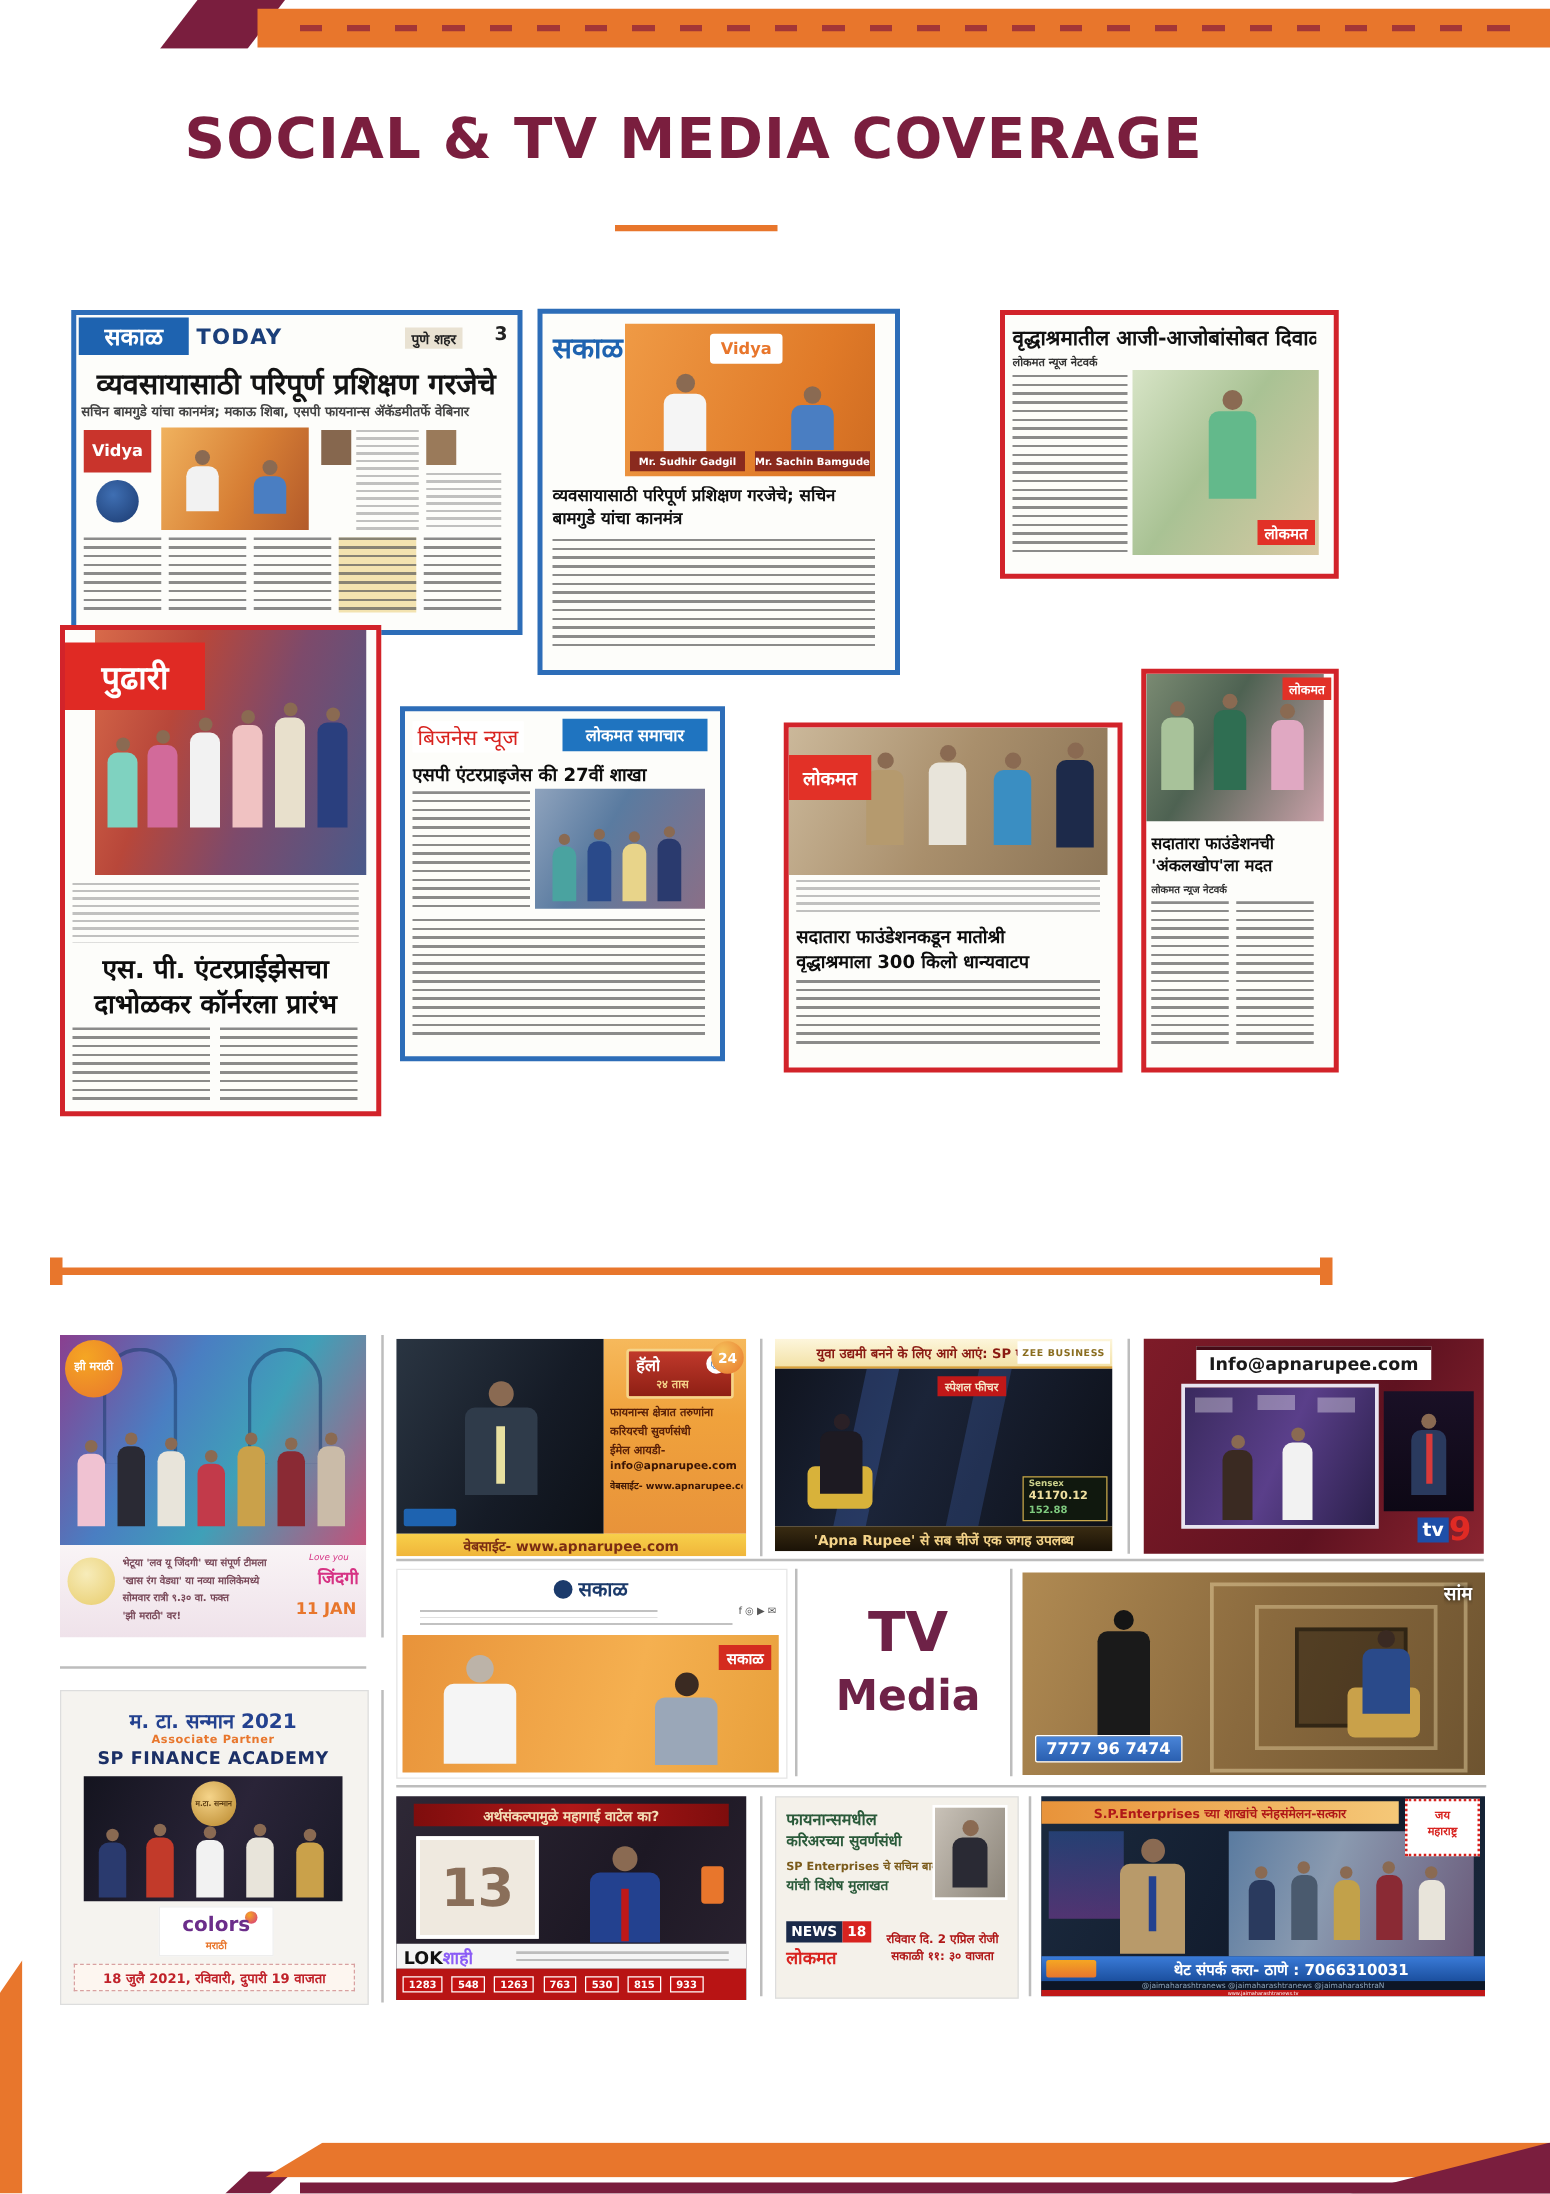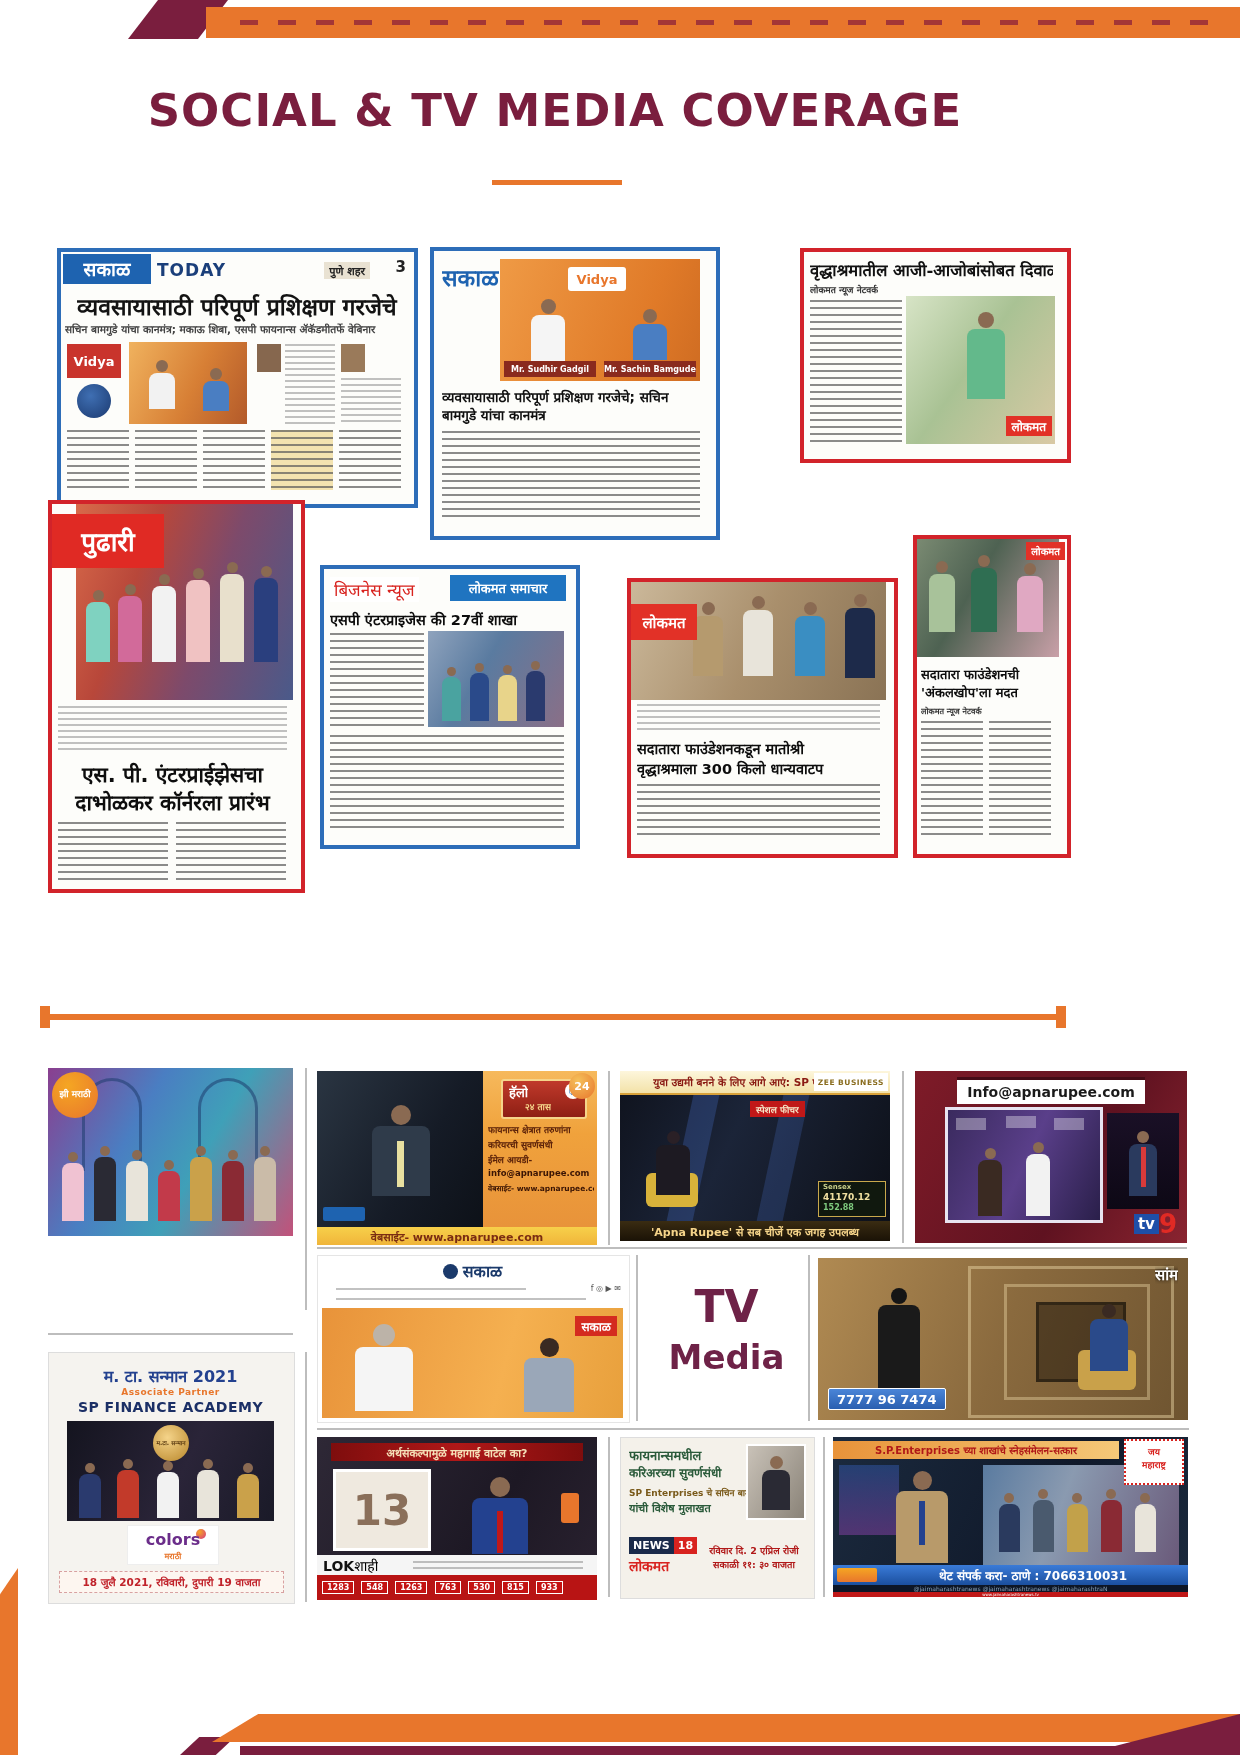--- a/index.html
+++ b/index.html
@@ -249,20 +249,30 @@
       <div class="pr" style="left:172px;top:82px;width:26px;">
           <div class="h" style="width:10px;height:10px;"></div>
           <div class="b" style="width:22px;height:60px;background:#8a2a34;"></div>
         </div>
       <div class="pr" style="left:204px;top:78px;width:26px;">
           <div class="h" style="width:10px;height:10px;"></div>
           <div class="b" style="width:22px;height:64px;background:#cabba8;"></div>
         </div>
     </div>
     <div class="ab ctr" style="left:4px;top:4px;width:46px;height:46px;border-radius:50%;background:radial-gradient(circle at 35% 30%,#f5a623,#E8762C);color:#fff;font-size:9px;font-weight:800;line-height:1.1;">झी मराठी</div>
+    <div class="ab" style="left:0;top:168px;width:245px;height:74px;background:linear-gradient(#f9f4f6,#efe2ea);">
+      <div class="ab" style="left:6px;top:10px;width:38px;height:38px;border-radius:50%;background:radial-gradient(circle at 40% 35%,#f7ecba,#e8cc6a);"></div>
+      <div class="ab nowrap" style="left:50px;top:8px;width:132px;font-size:8px;font-weight:800;color:#7a4a5a;">भेटूया 'लव यू जिंदगी' च्या संपूर्ण टीमला</div>
+      <div class="ab nowrap" style="left:50px;top:22px;width:132px;font-size:8px;font-weight:800;color:#7a4a5a;">'खास रंग वेड्या' या नव्या मालिकेमध्ये</div>
+      <div class="ab nowrap" style="left:50px;top:36px;width:132px;font-size:8px;font-weight:800;color:#7a4a5a;">सोमवार रात्री ९.३० वा. फक्त</div>
+      <div class="ab nowrap" style="left:50px;top:50px;width:132px;font-size:8px;font-weight:800;color:#7a4a5a;">'झी मराठी' वर!</div>
+      <div class="ab nowrap" style="right:14px;top:6px;font-size:7px;font-style:italic;color:#d63384;">Love you</div>
+      <div class="ab nowrap" style="right:6px;top:16px;font-size:14px;font-weight:800;color:#d63384;">जिंदगी</div>
+      <div class="ab nowrap" style="right:8px;top:44px;font-size:13px;font-weight:800;color:#E8762C;">11 JAN</div>
+    </div>
   </div>
 
   <div class="tvbox" style="left:317px;top:1071px;width:280px;height:174px;">
     <div class="ab" style="left:0;top:0;width:166px;height:156px;background:linear-gradient(120deg,#2a3542,#151b26 60%,#0d1118);">
       <div class="pr" style="left:52px;top:34px;width:64px;">
           <div class="h" style="width:20px;height:20px;"></div>
           <div class="b" style="width:58px;height:70px;background:#2f3b4a;"></div>
         </div>
       <div class="ab" style="left:80px;top:70px;width:7px;height:46px;background:#e8e0a0;"></div>
       <div class="ab" style="left:6px;bottom:6px;width:42px;height:14px;background:#1e63b0;border-radius:2px;"></div>
@@ -413,21 +423,21 @@
     <div class="ab ctr nowrap" style="left:14px;top:6px;width:252px;height:18px;background:linear-gradient(90deg,#7e0d0d,#b01818 50%,#7e0d0d);color:#f5e0b8;font-size:11px;font-weight:800;">अर्थसंकल्पामुळे महागाई वाटेल का?</div>
     <div class="ab ctr" style="left:16px;top:32px;width:92px;height:76px;background:#efe9df;border:3px solid #fff;color:#8a6f5a;font-size:42px;font-weight:800;">13</div>
     <div class="pr" style="left:152px;top:40px;width:62px;">
         <div class="h" style="width:20px;height:20px;"></div>
         <div class="b" style="width:56px;height:56px;background:#23418f;"></div>
       </div>
     <div class="ab" style="left:180px;top:74px;width:6px;height:42px;background:#c01818;"></div>
     <div class="ab" style="right:18px;top:56px;width:18px;height:30px;background:#E8762C;border-radius:3px;"></div>
     <div class="ab" style="left:0;top:118px;width:280px;height:20px;background:#f5f5f5;">
       <span class="ab nowrap" style="left:6px;top:1px;font-size:14px;">
-        <span style="color:#111;font-weight:800;">LOK</span><span style="color:#000000;font-weight:400;">शाही</span>
+        <span style="color:#111;font-weight:800;">LOK</span><span style="color:#8b5cf6;font-weight:700;">शाही</span>
       </span>
       <span class="ab ln" style="left:96px;top:6px;width:170px;height:8px;"></span>
     </div>
     <div class="ab" style="left:0;top:138px;width:280px;height:25px;background:#b81414;padding-left:4px;box-sizing:border-box;">
       <span style="display:inline-block;margin:4px 1px;padding:1px 4px;border:1px solid #fff;background:#c41212;color:#fff;font-size:8px;font-weight:700;">1283</span>
       <span style="display:inline-block;margin:4px 1px;padding:1px 4px;border:1px solid #fff;background:#c41212;color:#fff;font-size:8px;font-weight:700;">548</span>
       <span style="display:inline-block;margin:4px 1px;padding:1px 4px;border:1px solid #fff;background:#c41212;color:#fff;font-size:8px;font-weight:700;">1263</span>
       <span style="display:inline-block;margin:4px 1px;padding:1px 4px;border:1px solid #fff;background:#c41212;color:#fff;font-size:8px;font-weight:700;">763</span>
       <span style="display:inline-block;margin:4px 1px;padding:1px 4px;border:1px solid #fff;background:#c41212;color:#fff;font-size:8px;font-weight:700;">530</span>
       <span style="display:inline-block;margin:4px 1px;padding:1px 4px;border:1px solid #fff;background:#c41212;color:#fff;font-size:8px;font-weight:700;">815</span>

